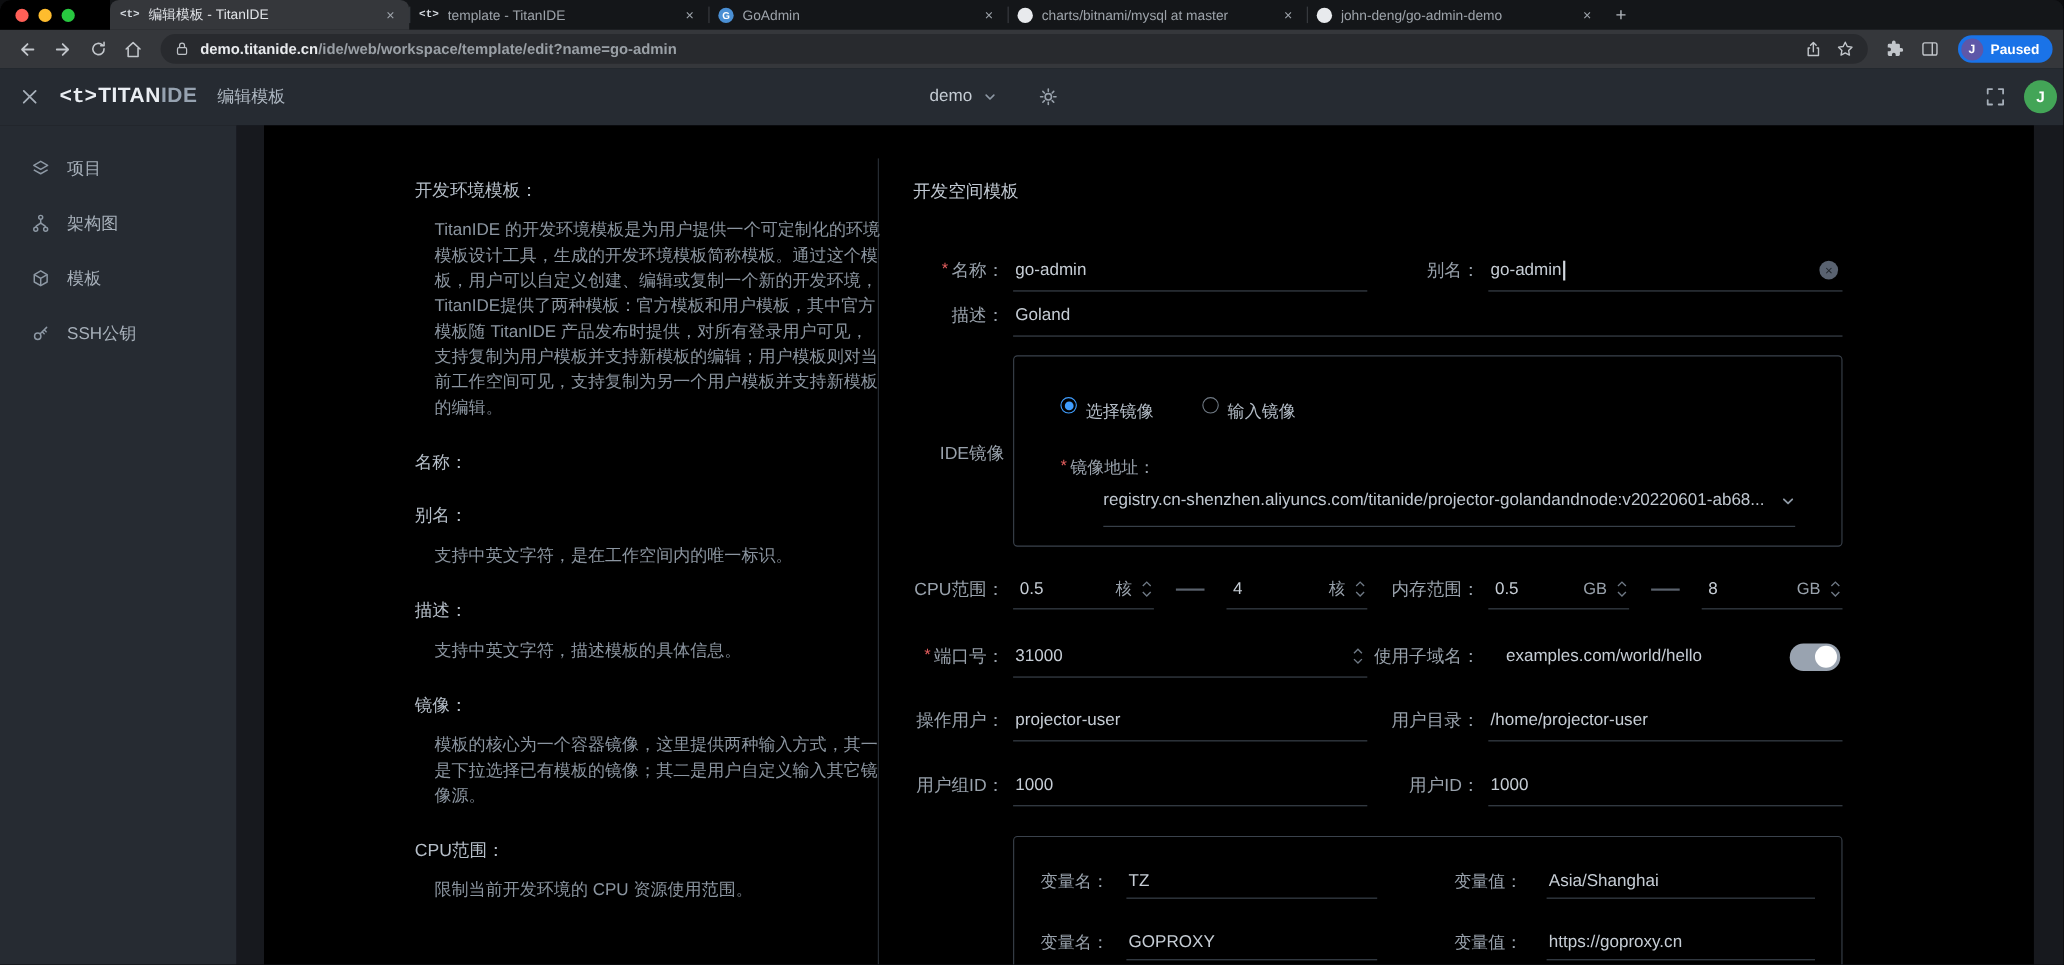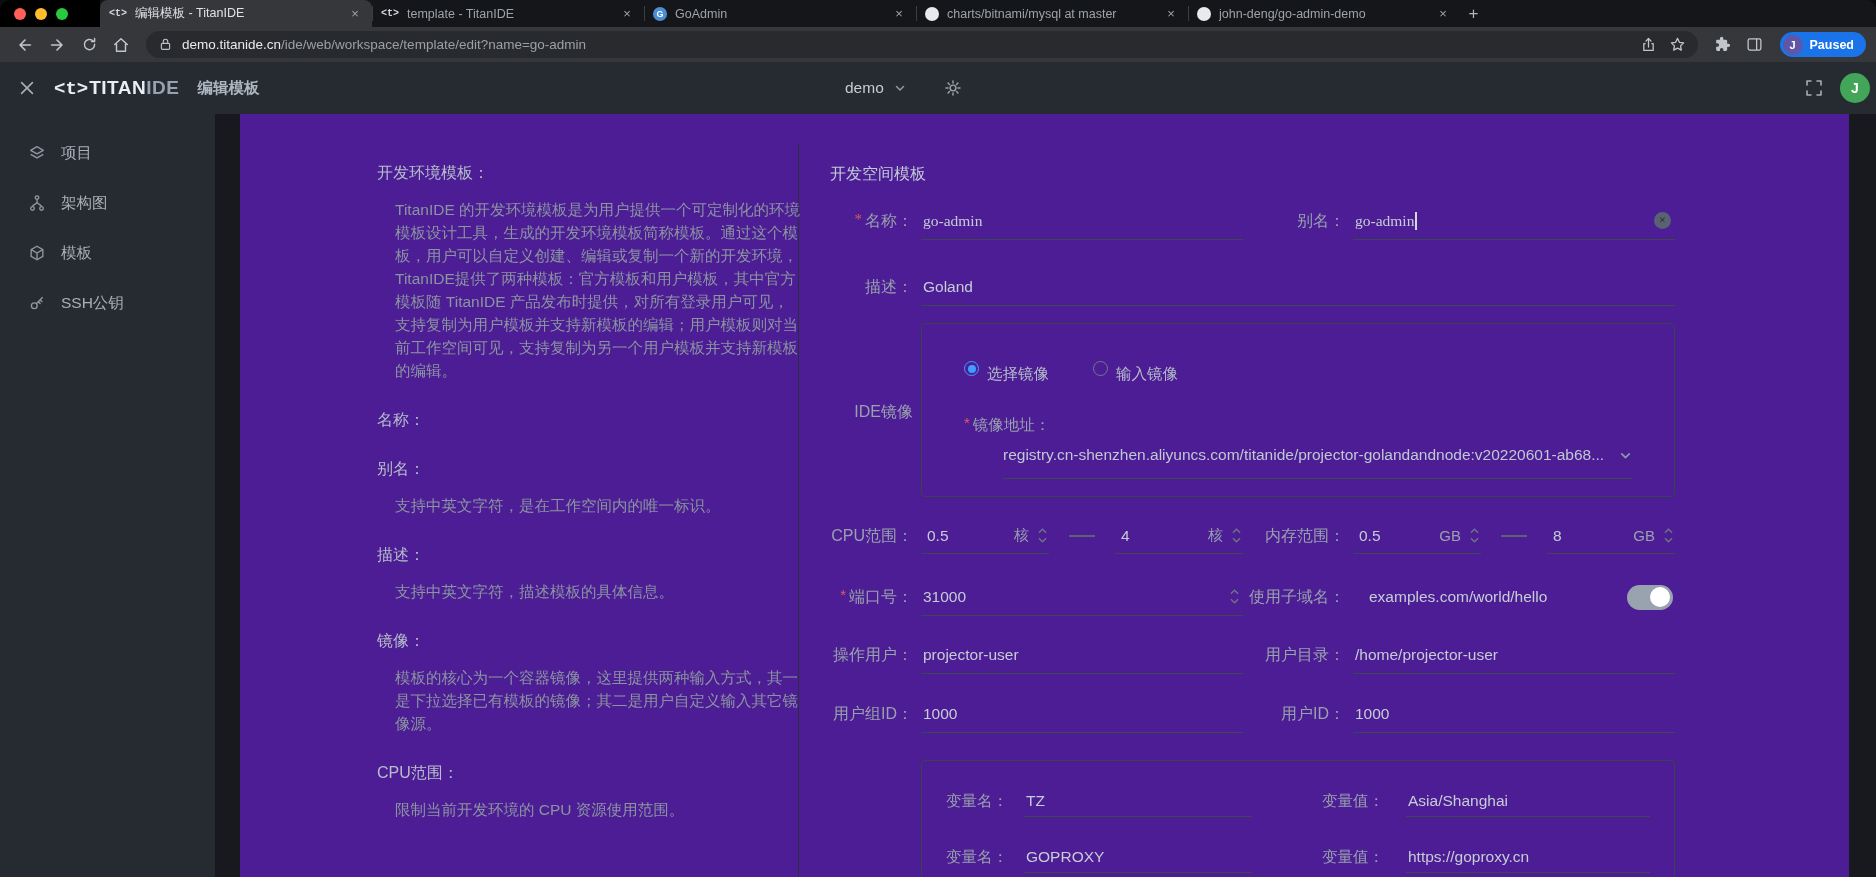--- a/index.html
+++ b/index.html
@@ -19,47 +19,47 @@
   .tab-close { width:16px; height:16px; border-radius:50%; display:flex; align-items:center; justify-content:center; font-size:13px; color:#9da3aa; flex:none; }
   .fav { flex:none; display:flex; align-items:center; justify-content:center; }
   .fav-t { color:#d3d8de; font-family:"Liberation Mono", monospace; font-size:10px; font-weight:bold; }
   .fav-gh { width:14px; height:14px; border-radius:50%; background:#e8eaed; }
   .fav-go { width:14px; height:14px; border-radius:50%; background:#4a8fd4; color:#fff; font-size:9px; font-weight:bold; }
   .newtab { width:27px; height:27px; display:flex; align-items:center; justify-content:center; color:#b0b5bb; font-size:17px; }
 
   
   .toolbar { height:35px; background:#35373b; display:flex; align-items:center; padding:0 10px; gap:2px; }
   .nav-btn { width:30px; height:30px; display:flex; align-items:center; justify-content:center; flex:none; }
-  .urlbar { flex:1; height:27px; margin:0 8px; background:#282a2e; border-radius:14px; display:flex; align-items:center; padding:0 12px; gap:9px; min-width:0; }
+  .urlbar { flex:1; height:27px; margin:0 8px; background:#282a2e; border-radius:14px; display:flex; align-items:center; padding:0 12px; gap:9px; min-width:0;font-weight:bold; }
   .url-text { font-size:13.5px; white-space:nowrap; overflow:hidden; }
   .url-domain { color:#e8eaed; } .url-path { color:#9aa0a6; }
   .omni-actions { margin-left:auto; display:flex; align-items:center; gap:12px; }
   .profile-pill { display:flex; align-items:center; gap:7px; background:#1a73e8; border-radius:14px; height:25px; padding:0 12px 0 3px; margin-left:8px; flex:none; }
   .profile-avatar { width:20px; height:20px; border-radius:50%; background:#5e57a8; color:#fff; font-size:11px; font-weight:bold; display:flex; align-items:center; justify-content:center; }
   .profile-status { color:#fff; font-size:12.5px; font-weight:600; }
 
   
   .appheader { height:52px; background:#262b32; display:flex; align-items:center; padding:0 18px; position:relative; }
   .logo { display:flex; align-items:baseline; margin-left:18px; }
   .logo-mark { color:#eaeef3; font-family:"Liberation Mono", monospace; font-weight:bold; font-size:19px; margin-right:1px; }
   .logo-titan { color:#eaeef3; font-weight:700; font-size:19px; letter-spacing:.5px; }
   .logo-ide { color:#96a2b0; font-weight:700; font-size:19px; letter-spacing:.5px; }
-  .page-title { color:#aeb7c1; font-size:15.5px; margin-left:18px;font-weight:bold; }
+  .page-title { color:#aeb7c1; font-size:15.5px; margin-left:18px; }
   .hdr-center { position:absolute; left:845px; top:0; height:100%; display:flex; align-items:center; gap:10px; }
   .ws-name { color:#c5ccd4; font-size:15.5px; }
   .gear-btn { margin-left:28px; display:flex; align-items:center; }
   .hdr-right { position:absolute; right:6px; top:0; height:100%; display:flex; align-items:center; gap:16px; }
   .app-avatar { width:30px; height:30px; border-radius:50%; background:#43a557; color:#fff; font-size:14px; font-weight:bold; display:flex; align-items:center; justify-content:center; }
 
   
   .app-body { display:flex; height:763px; }
   .sidebar { width:215px; flex:none; background:#262b32; padding-top:14px; }
   .side-item { height:50px; display:flex; align-items:center; gap:15px; padding-left:28px; color:#a7b0ba; font-size:15.5px; }
   .content { flex:1; position:relative; background:#17191e; }
-  .panel { position:absolute; left:25px; top:0; width:1609px; height:763px; background:#4c1d95; overflow:hidden; }
+  .panel { position:absolute; left:25px; top:0; width:1609px; height:763px; background:#000000; overflow:hidden; }
   .col-divider { position:absolute; left:558px; top:30px; bottom:0; width:1px; background:#2a3038; }
 
   
   .help-col { position:absolute; left:137px; top:49px; width:424px; }
   .help-title { color:#b6bfc9; font-size:16px; margin:28px 0 14px; }
   .help-title:first-child { margin-top:0; }
   .help-body { color:#8b95a0; font-size:15.5px; line-height:23px; margin:0 0 0 18px; }
 
   
   .form-col { position:absolute; left:588px; top:0; width:847px; height:763px; }
@@ -68,21 +68,21 @@
   .lbl { width:100px; margin-left:-15px; flex:none; text-align:right; color:#99a2ac; font-size:16px; white-space:nowrap; }
   .lbl2 { width:102px; flex:none; text-align:right; color:#99a2ac; font-size:16px; white-space:nowrap; }
   .req { color:#e05c5c; margin-right:3px; font-size:15px; position:relative; top:-2px; }
   .uf { display:flex; align-items:center; height:38px; border-bottom:1px solid #3e4650; padding:0 2px; }
   .f1 { width:322px; margin-left:8px; }
   .f2 { flex:1; margin-left:8px; }
   .f-full { flex:1; margin-left:8px; }
   .val { color:#c6cdd5; font-size:15.5px; white-space:nowrap; }
   .caret { width:2px; height:18px; background:#d2d8df; margin-left:1px; }
   .clear { margin-left:auto; margin-right:2px; width:17px; height:17px; border-radius:50%; background:#596270; color:#20252b; font-size:12px; display:flex; align-items:center; justify-content:center; flex:none; }
-  .row-1 { top:88px;font-family:Liberation Serif, serif; } .row-2 { top:154px; }
+  .row-1 { top:113px; } .row-2 { top:154px; }
 
   .ide-row { position:absolute; top:209px; left:0; right:0; display:flex; }
   .ide-lbl { width:100px; margin-left:-15px; flex:none; text-align:right; color:#99a2ac; font-size:16px; padding-top:79px; white-space:nowrap; }
   .ide-box { flex:1; margin-left:8px; height:174px; border:1px solid #3a424c; border-radius:4px; padding:28px 42px 0 42px; }
   .radio-row { display:flex; align-items:center; }
   .radio { width:15px; height:15px; border-radius:50%; border:1.5px solid #707a85; position:relative; flex:none; }
   .radio.sel { border-color:#409eff; }
   .radio.sel::after { content:""; position:absolute; inset:2.5px; border-radius:50%; background:#409eff; }
   .radio-lbl { margin-left:8px; color:#b4bdc7; font-size:15.5px;margin-top:12px; }
   .radio-opt { display:flex; align-items:center; }

